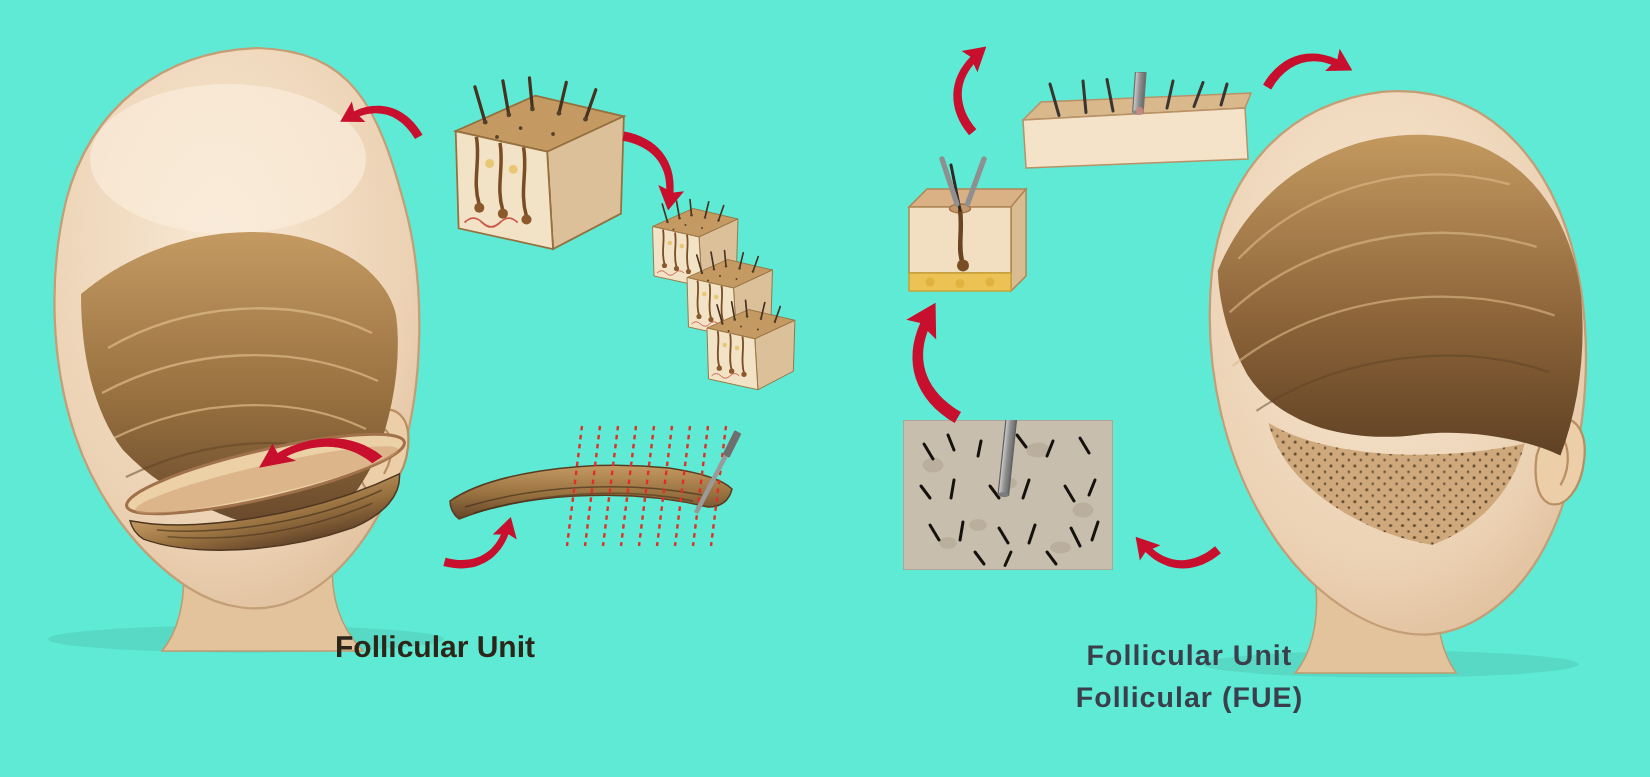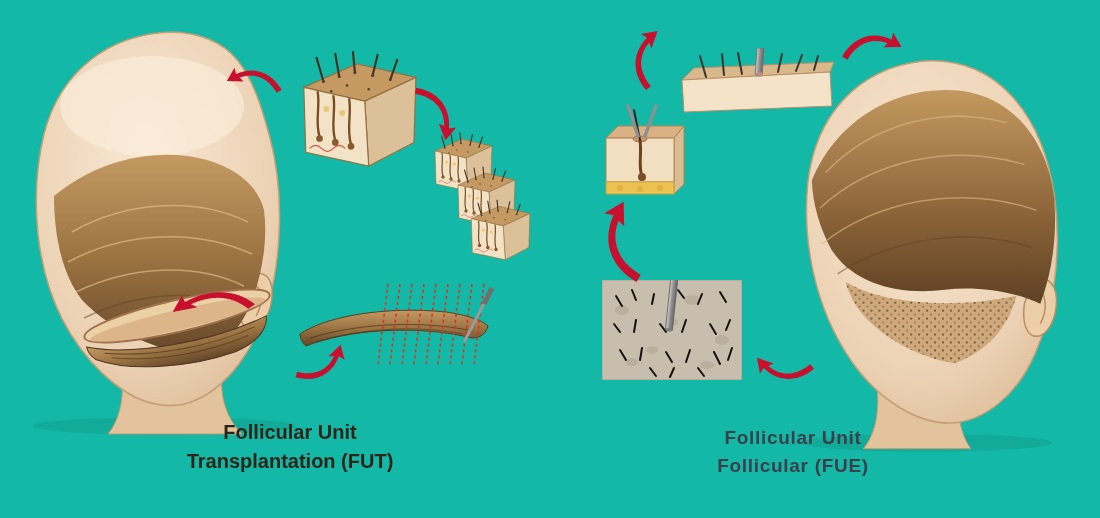--- a/index.html
+++ b/index.html
@@ -1,18 +1,18 @@
 <!DOCTYPE html>
 <html><head>
 <meta charset="utf-8">
 <title>Follicular Unit Transplantation vs Extraction</title>
 <style>
   html,body{margin:0;padding:0;background:#fff;}
   .stage{
-    position:relative;width:1100px;height:518px;background:#14b8a6;
+    position:relative;width:1100px;height:518px;background:#5eead4;
     margin:0 auto;overflow:hidden;
     font-family:"Liberation Sans", sans-serif;
   }
   .abs{position:absolute;}
 
   
   .arrow{position:absolute;fill:#c8102e;}
   .a1{left:228px;top:58px;width:54px;height:48px;transform:scaleX(-1) rotate(30deg);}
   .a2{left:408px;top:86px;width:52px;height:52px;transform:rotate(100deg);}
   .a3{left:292px;top:340px;width:56px;height:48px;transform:scaleX(-1) rotate(-105deg);}
@@ -299,20 +299,19 @@
     </svg>
   <svg class="arrow a6" viewBox="0 0 100 100" fill="#c8102e">
       <use href="#curved-arrow"></use>
     </svg>
   <svg class="arrow a7" viewBox="0 0 100 100" fill="#c8102e">
       <use href="#curved-arrow"></use>
     </svg>
 
   <div class="label fut-label">
     <span>Follicular Unit</span>
-    <span>Transplantation (FUT)</span>
   </div>
   <div class="label fue-label">
     <span>Follicular Unit</span>
     <span>Follicular (FUE)</span>
   </div>
 
 </div>
 
 </body></html>

